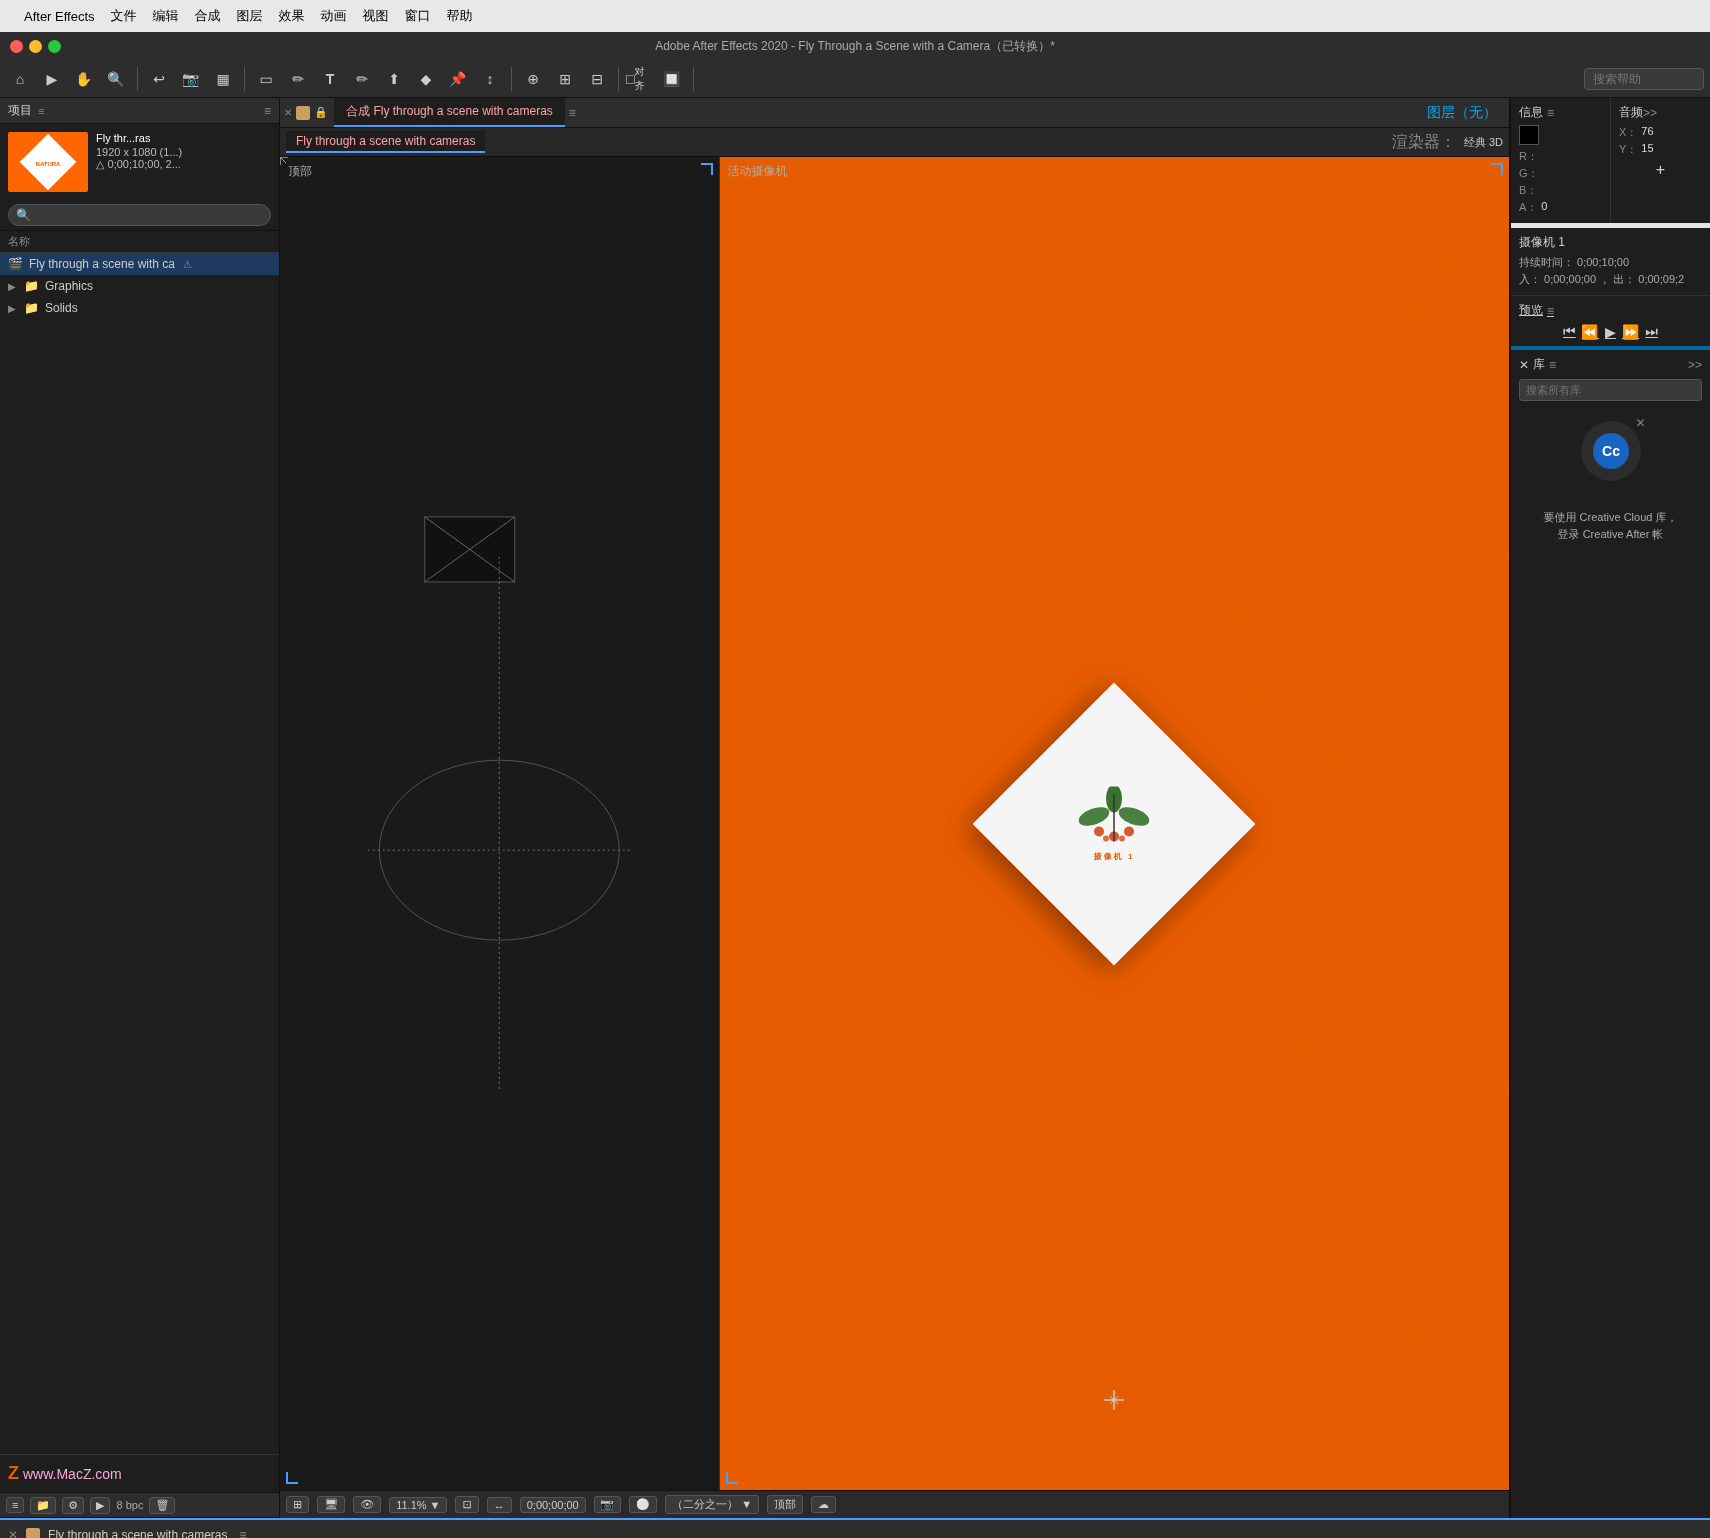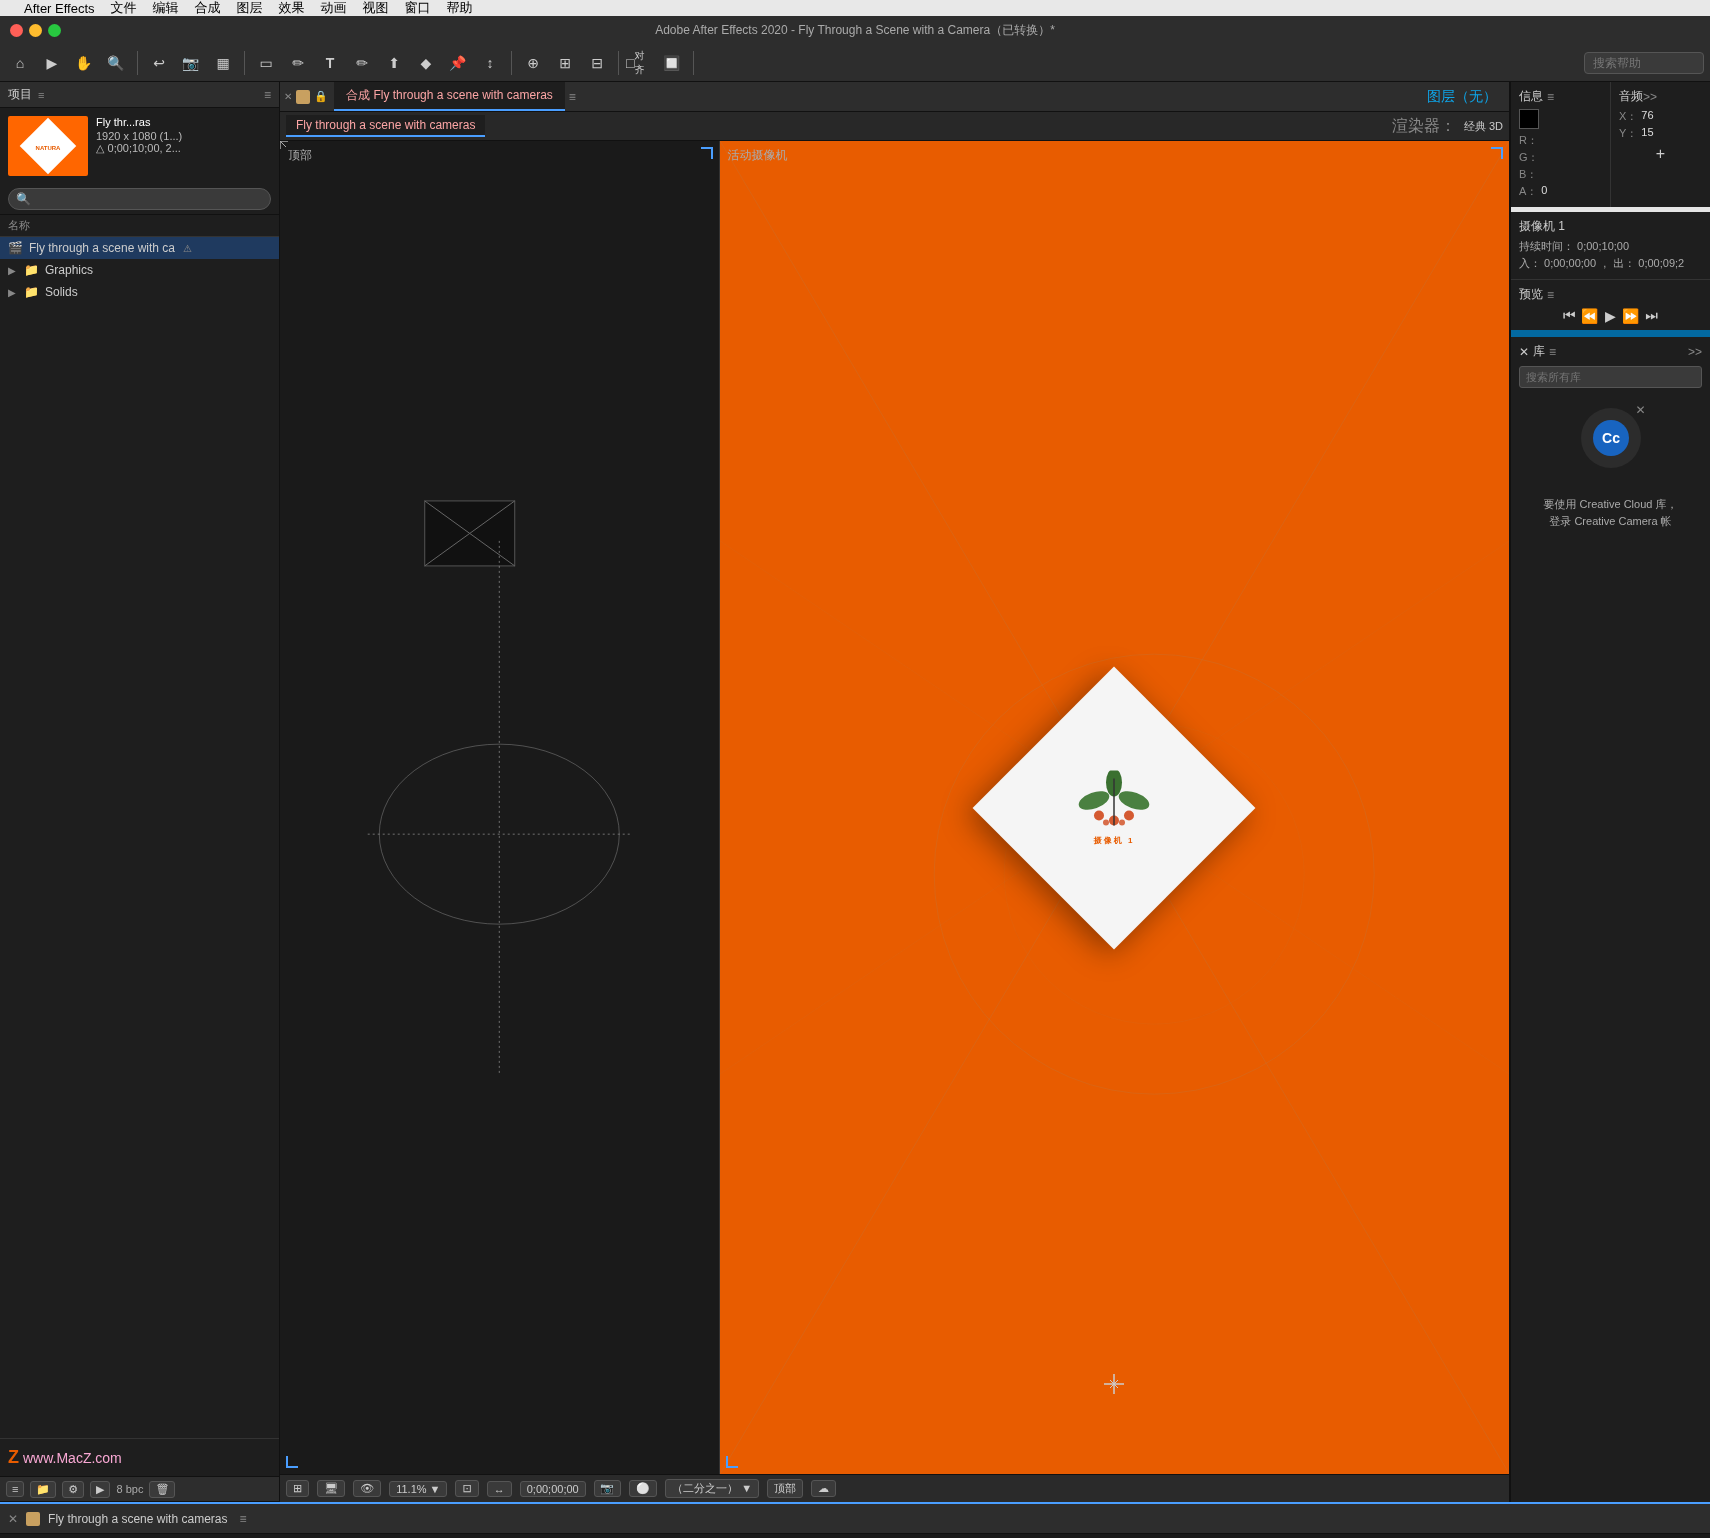--- a/index.html
+++ b/index.html
@@ -9,21 +9,21 @@
       color: #cccccc;
       font-size: 12px;
       width: 1710px;
       height: 1538px;
       overflow: hidden;
     }
 
     
     .menubar {
       background: #e8e8e8;
-      height: 16px;
+      height: 32px;
       display: flex;
       align-items: center;
       padding: 0 8px;
       gap: 16px;
       color: #000;
       font-size: 13px;
     }
     .menubar-item { cursor: pointer; white-space: nowrap; }
     .apple-logo { font-size: 16px; }
 
@@ -294,21 +294,22 @@
     }
     .camera-info {
       padding: 6px 8px;
       border-bottom: 1px solid #333;
     }
     .camera-info-title { color: #ccc; font-size: 12px; margin-bottom: 4px; }
     .camera-info-row { font-size: 11px; color: #aaa; margin-bottom: 2px; }
 
     .preview-section {
       padding: 6px 8px;
-      border-bottom: 7px solid #0369a1;
+      border-bottom: 4px solid #0369a1;
+      text-decoration: underline;
     }
     .preview-controls {
       display: flex; gap: 6px; align-items: center; justify-content: center;
       margin-top: 4px;
     }
     .prev-btn { color: #ccc; cursor: pointer; font-size: 14px; }
 
     .library-section {
       padding: 6px 8px;
       flex: 1;
@@ -766,21 +767,21 @@
             <svg width="40" height="40">
               <circle cx="20" cy="20" r="18" fill="#1473e6" opacity="0.8"></circle>
               <text x="20" y="25" text-anchor="middle" fill="white" font-size="14" font-weight="bold">Cc</text>
             </svg>
           </div>
         </div>
       </div>
 
       <div class="library-cta">
         <div>要使用 Creative Cloud 库，</div>
-        <div>登录 Creative Camera 帐</div>
+        <div>登录 Creative After 帐</div>
       </div>
     </div>
   </div>
 </div>
 
 <div class="timeline">
 
   <div class="timeline-header">
     <span class="timeline-close">✕</span>
     <span style="width:14px;height:14px;background:#c8a060;display:inline-block;border-radius:2px;"></span>

